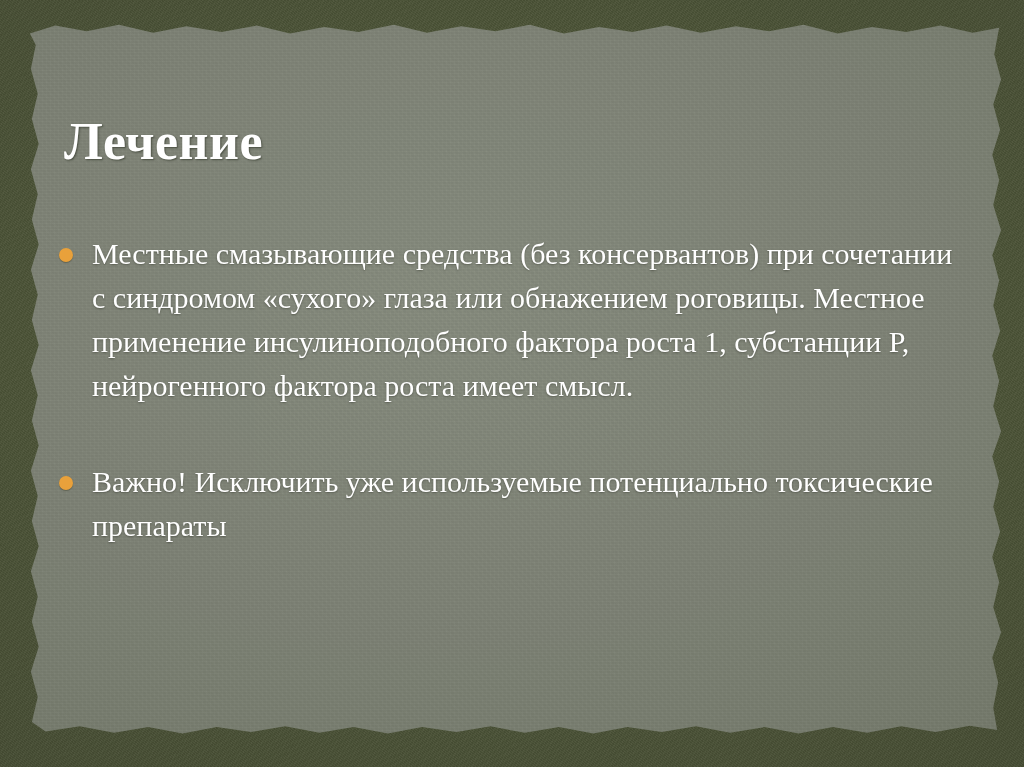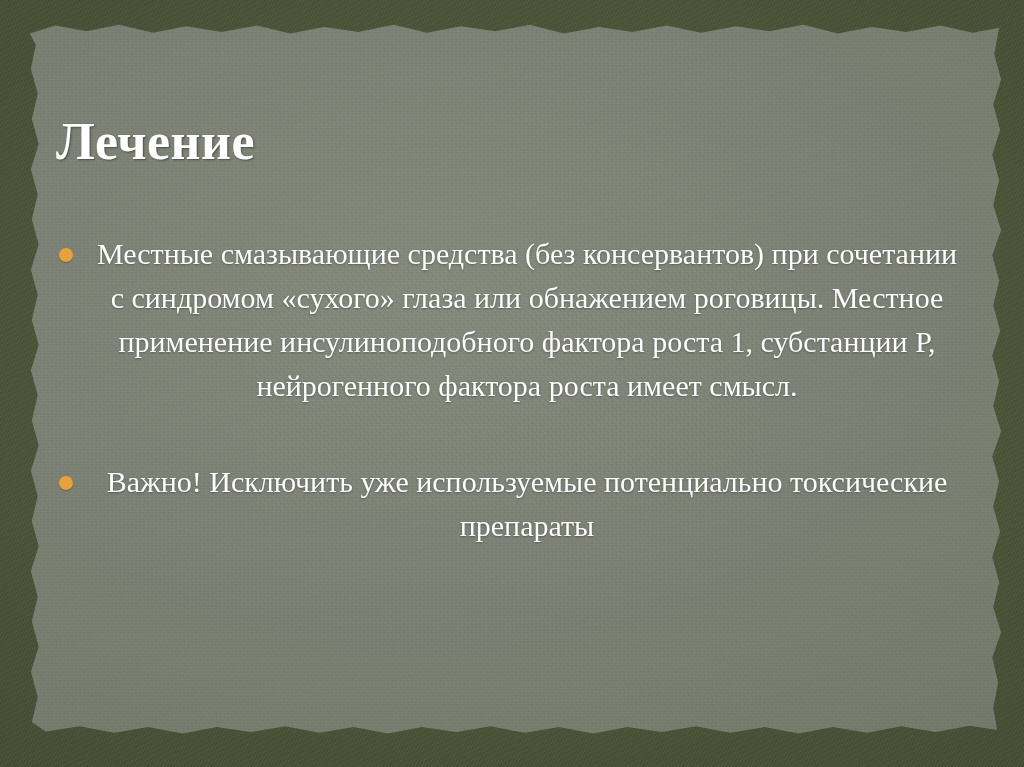--- a/index.html
+++ b/index.html
@@ -89,21 +89,21 @@
 
   
   .content {
     position: absolute;
     inset: 0;
     z-index: 3;
   }
 
   .slide-title {
     position: absolute;
-    left: 56px;
+    left: 64px;
     top: 78px;
     width: 880px;
     color: #ffffff;
     font-family: "Liberation Serif", "DejaVu Serif", serif;
     font-weight: bold;
     font-size: 52px;
     line-height: 58px;
     letter-spacing: 0.5px;
     text-shadow: 1px 1px 2px rgba(30,34,22,0.55);
     white-space: nowrap;
@@ -140,21 +140,20 @@
     width: 14px;
     height: 14px;
     border-radius: 50%;
     background: #e9a13b;
     box-shadow: 0 1px 1px rgba(40,40,20,0.35);
   }
 
   .bullet-text {
     display: block;
     white-space: pre-line;
-    text-align: center;
   }
 </style>
 </head>
 <body>
 
 <div class="slide">
 
   <div class="paper"></div>
 
   <div class="content">

